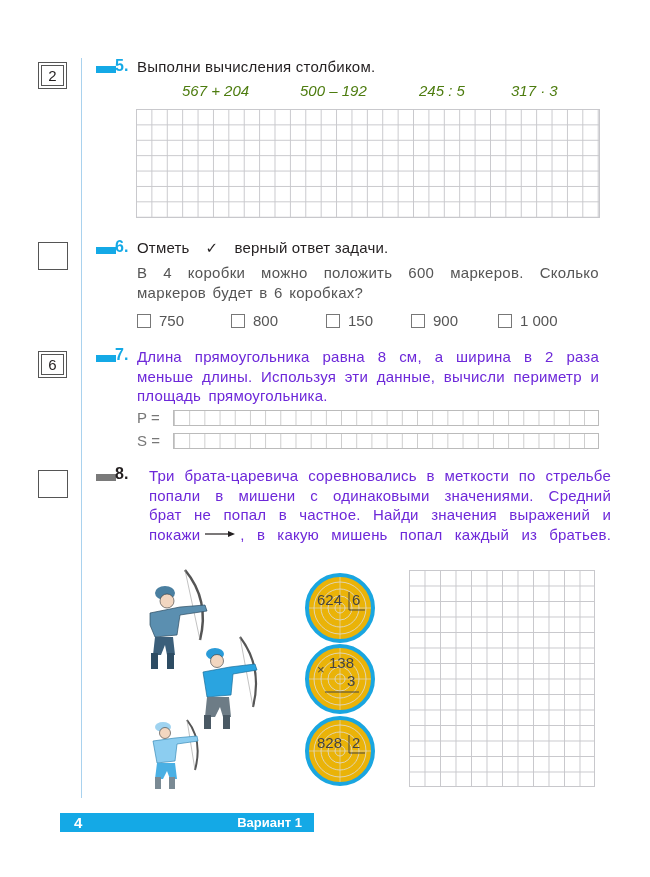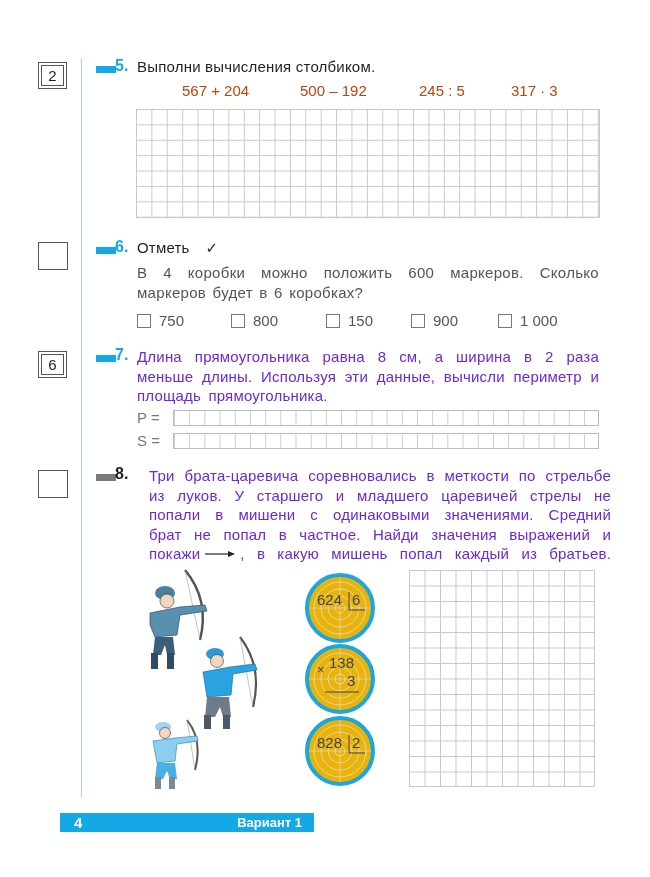--- a/index.html
+++ b/index.html
@@ -8,21 +8,21 @@
   .abs { position: absolute; }
   .margin-line { left: 81px; top: 58px; width: 1px; height: 740px; background: #a9d2ee; }
   .score-box { left: 38px; width: 29px; height: 27px; border: 1px solid #555; background: #fff; }
   .score-box.double { outline: 1px solid #555; outline-offset: -4px; }
   .score-box span { display: block; text-align: center; font-size: 15px; line-height: 25px; }
   .task-marker { width: 20px; height: 7px; }
   .task-num { font-weight: bold; font-size: 16px; }
   .task-title { font-size: 15px; color: #231f20; letter-spacing: 0.2px; }
   .body-text { font-size: 15px; color: #555; line-height: 20px; text-align: justify; letter-spacing: 0.3px; }
   .bold-text { font-size: 15px; color: #6d28d9; line-height: 19.5px; text-align: justify; letter-spacing: 0.2px; }
-  .expr { font-size: 15px; color: #c2410c; }
+  .expr { font-size: 15px; color: #4d7c0f; font-style: italic; }
   .grid { background-color: #fff;
     background-image: linear-gradient(to right, #c8c8cc 1px, transparent 1px),
                       linear-gradient(to bottom, #c8c8cc 1px, transparent 1px);
     border-right: 1px solid #c8c8cc; border-bottom: 1px solid #c8c8cc; }
   .option { display: flex; align-items: center; gap: 8px; font-size: 15px; color: #555; }
   .cb { width: 14px; height: 14px; border: 1px solid #777; background: #fff; display: inline-block; }
   .ans-label { font-size: 15px; color: #777; }
   .ans-cells { height: 16px; border: 1px solid #bbb;
     background-image: linear-gradient(to right, #ccc 1px, transparent 1px); background-size: 15.2px 100%; }
   .target { width: 70px; height: 70px; border-radius: 50%; border: 4px solid #1aa6e0; background: #eab308; overflow: hidden; }
@@ -49,20 +49,21 @@
 <div class="abs grid" style="left:136px; top:109px; width:464px; height:109px; background-size:15.4px 15.4px;"></div>
 
 <div class="abs score-box" style="top:242px; width:30px; height:28px;">
   <span></span>
 </div>
 <div class="abs task-marker" style="left:96px; top:247px; background:#14a9e6;"></div>
 <div class="abs task-num" style="left:115px; top:238px; color:#14a9e6;">6.</div>
 <div class="abs task-title" style="left:137px; top:239px; display:flex; gap:16px;">
   <span>Отметь</span>
   <span style="font-weight:bold;">✓</span>
+  <span>верный ответ задачи.</span>
 </div>
 <div class="abs body-text" style="left:137px; top:263px; width:462px; word-spacing:2px;">В 4 коробки можно положить 600 маркеров. Сколько маркеров будет в 6 коробках?</div>
 
 <div class="abs option" style="left:137px; top:312px;">
   <span class="cb"></span>
   <span>750</span>
 </div>
 <div class="abs option" style="left:231px; top:312px;">
   <span class="cb"></span>
   <span>800</span>
@@ -92,21 +93,20 @@
 <div class="abs ans-label" style="left:137px; top:432px;">S =</div>
 <div class="abs ans-cells" style="left:173px; top:433px; width:426px;"></div>
 
 <div class="abs score-box" style="top:470px; width:30px; height:28px;">
   <span></span>
 </div>
 <div class="abs task-marker" style="left:96px; top:474px; background:#7a7a7a;"></div>
 <div class="abs task-num" style="left:115px; top:465px; color:#231f20;">8.</div>
 <div class="abs" style="left:149px; top:466px; width:462px;">
   <div class="bold-text" style="text-align-last:justify;">Три брата-царевича соревновались в меткости по стрельбе</div>
-  <div class="bold-text" style="text-align-last:justify;">из луков. У старшего и младшего царевичей стрелы не</div>
   <div class="bold-text" style="text-align-last:justify;">попали в мишени с одинаковыми значениями. Средний</div>
   <div class="bold-text" style="text-align-last:justify;">брат не попал в частное. Найди значения выражений и</div>
   <div class="bold-text" style="display:flex; align-items:center; gap:4px;">
     <span>покажи</span>
     <svg width="32" height="10" viewBox="0 0 32 10">
       <line x1="1" y1="5" x2="26" y2="5" stroke="#231f20" stroke-width="1.2"></line>
       <path d="M24 2 L31 5 L24 8 Z" fill="#231f20"></path>
     </svg>
     <span style="flex:1; text-align-last:justify;">, в какую мишень попал каждый из братьев.</span>
   </div>

